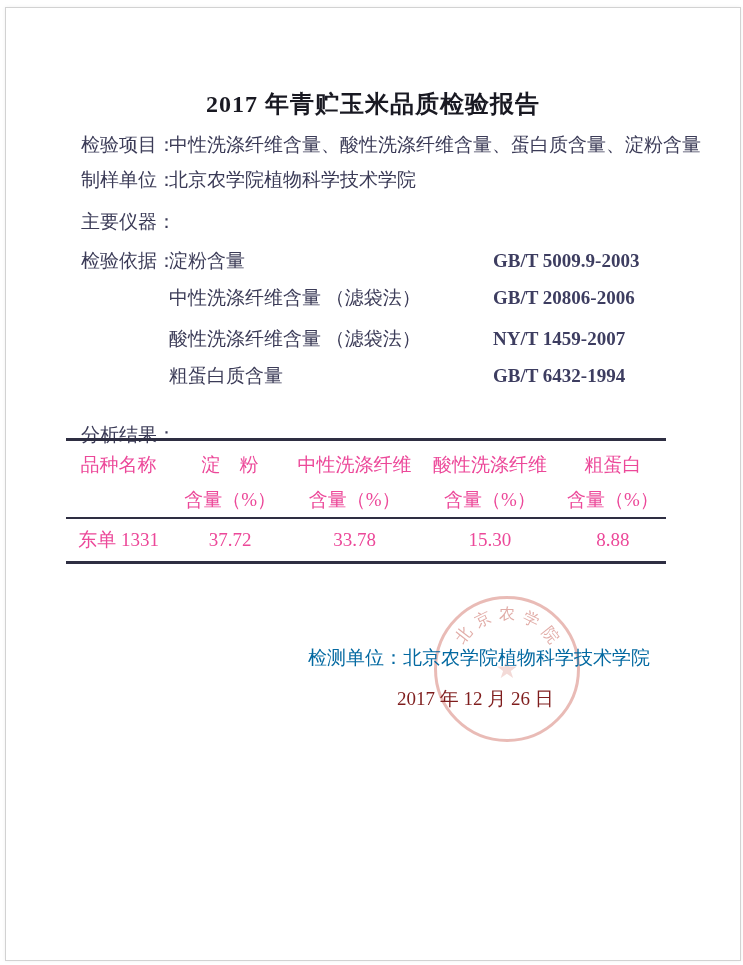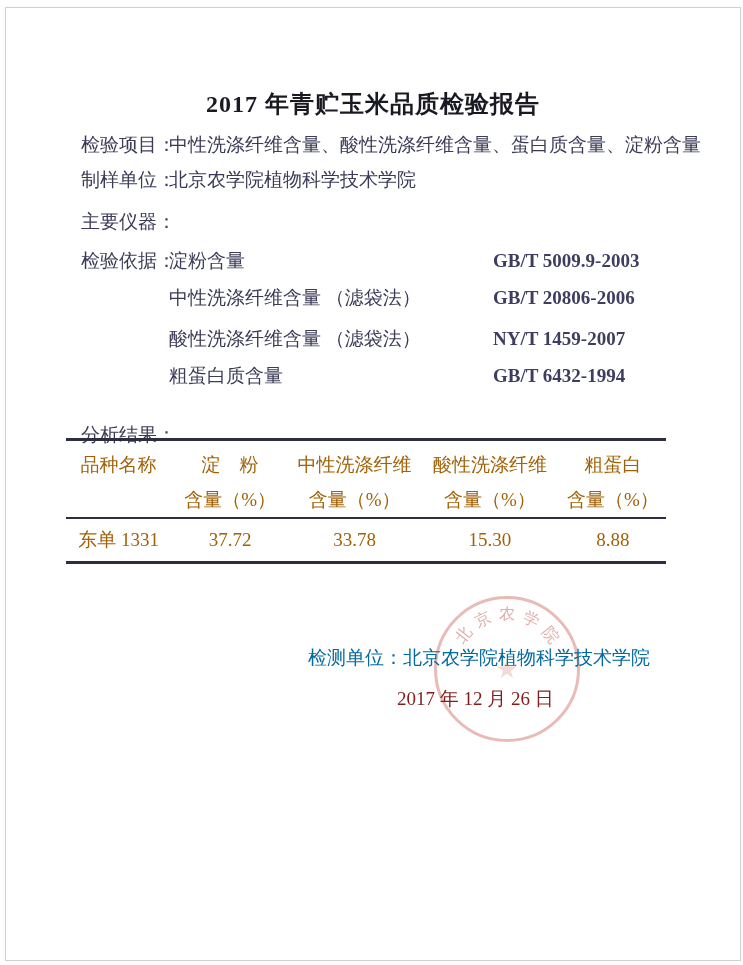--- a/index.html
+++ b/index.html
@@ -12,21 +12,21 @@
                text-align:center; font-size:24px; font-weight:bold;
                color:#191922; letter-spacing:1px; }
   .row { position:absolute; left:0; width:100%; height:26px; line-height:26px;
          font-size:19px; color:#3b3b57; }
   .lbl { position:absolute; left:75px; white-space:nowrap; }
   .val { position:absolute; left:163px; white-space:nowrap; }
   .std { position:absolute; left:487px; white-space:nowrap; color:#3d3d60;font-weight:bold; }
   
   .rtable { position:absolute; left:60px; top:430px; width:600px;
             border-top:3px solid #2e2e42; border-bottom:3px solid #2e2e42;
-            color:#a16207; font-size:19px; }
+            color:#ec4899; font-size:19px; }
   .thead { display:flex; height:78px; border-bottom:2px solid #2e2e42; }
   .tbodyrow { display:flex; height:42px; align-items:center; }
   .c0{width:17.5%;} .c1{width:19.7%;} .c2{width:21.8%;} .c3{width:23.3%;} .c4{width:17.7%;}
   .hc { text-align:center; }
   .hc .l1 { display:block; margin-top:11px; line-height:26px; }
   .hc .l2 { display:block; margin-top:9px; line-height:26px;text-align:center; }
   .dc { text-align:center; }
   
   .footer-unit { position:absolute; left:302px; top:637px; height:26px;
                  line-height:26px; font-size:19px; color:#0369a1; z-index:2; white-space:nowrap; }

